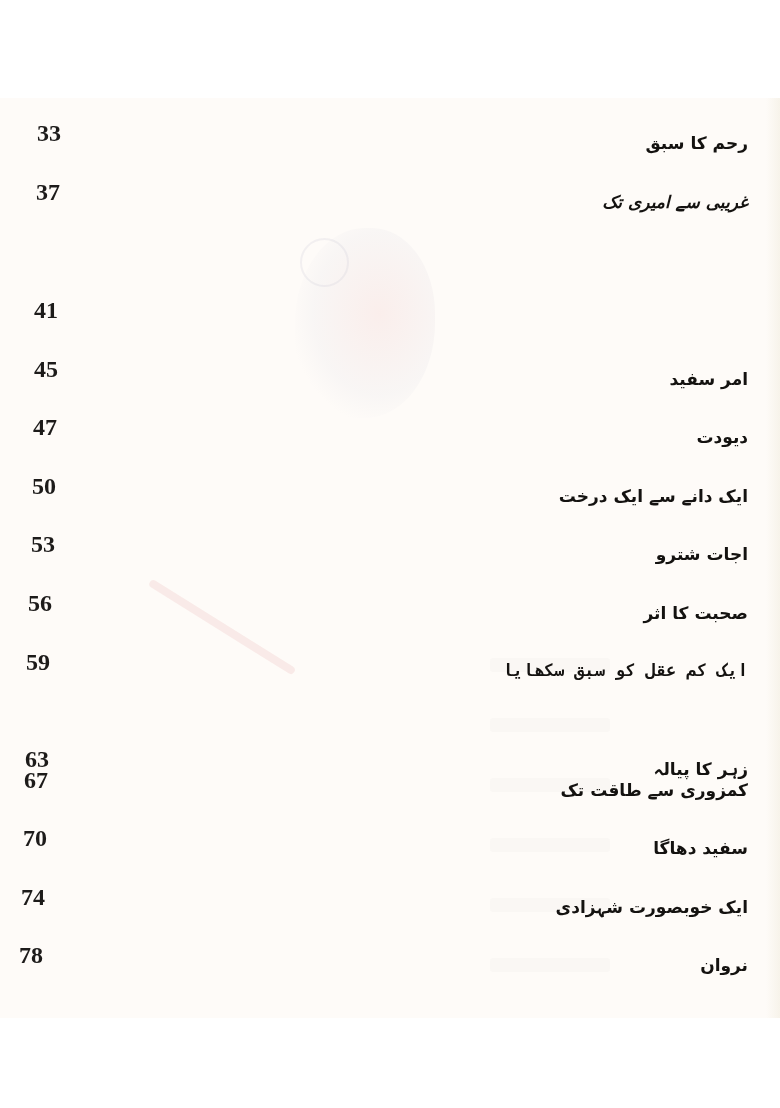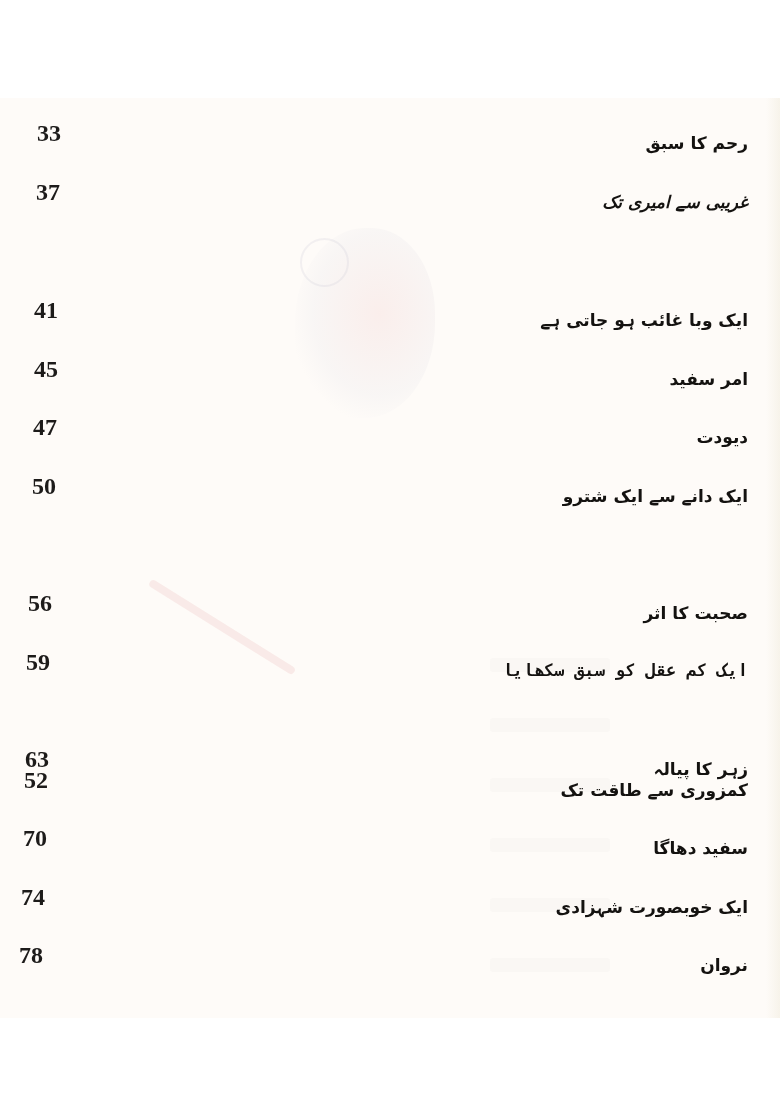--- a/index.html
+++ b/index.html
@@ -125,48 +125,51 @@
     <div class="toc-row" style="top:20px;">
       <span class="page-num" style="left:37px;">33</span>
       <span class="entry-title" style="top:8px;">رحم کا سبق</span>
     </div>
     <div class="toc-row" style="top:79px;">
       <span class="page-num" style="left:36px;">37</span>
       <span class="entry-title" style="top:8px;font-style:italic;">غریبی سے امیری تک</span>
     </div>
     <div class="toc-row" style="top:197px;">
       <span class="page-num" style="left:34px;">41</span>
-      <span class="entry-title" style="top:8px;">ایک وبا غائب ہو جاتی ہے</span>
     </div>
     <div class="toc-row" style="top:256px;">
       <span class="page-num" style="left:34px;">45</span>
       <span class="entry-title" style="top:8px;">امر سفید</span>
     </div>
     <div class="toc-row" style="top:314px;">
       <span class="page-num" style="left:33px;">47</span>
       <span class="entry-title" style="top:8px;">دیودت</span>
     </div>
     <div class="toc-row" style="top:373px;">
       <span class="page-num" style="left:32px;">50</span>
-      <span class="entry-title" style="top:8px;">ایک دانے سے ایک شترو</span>
+      <span class="entry-title" style="top:8px;">ایک دانے سے ایک درخت</span>
+    </div>
+    <div class="toc-row" style="top:431px;">
+      <span class="page-num" style="left:31px;">53</span>
+      <span class="entry-title" style="top:8px;">اجات شترو</span>
     </div>
     <div class="toc-row" style="top:490px;">
       <span class="page-num" style="left:28px;">56</span>
       <span class="entry-title" style="top:8px;">صحبت کا اثر</span>
     </div>
     <div class="toc-row" style="top:549px;">
       <span class="page-num" style="left:26px;">59</span>
       <span class="entry-title" style="top:8px;font-family:Liberation Mono, monospace;">ایک کم عقل کو سبق سکھایا</span>
     </div>
     <div class="toc-row" style="top:608px;margin-top:38px;">
       <span class="page-num" style="left:25px;">63</span>
       <span class="entry-title" style="top:8px;">زہر کا پیالہ</span>
     </div>
     <div class="toc-row" style="top:667px;">
-      <span class="page-num" style="left:24px;">52</span>
+      <span class="page-num" style="left:24px;">67</span>
       <span class="entry-title" style="top:8px;">کمزوری سے طاقت تک</span>
     </div>
     <div class="toc-row" style="top:725px;">
       <span class="page-num" style="left:23px;">70</span>
       <span class="entry-title" style="top:8px;">سفید دھاگا</span>
     </div>
     <div class="toc-row" style="top:784px;">
       <span class="page-num" style="left:21px;">74</span>
       <span class="entry-title" style="top:8px;">ایک خوبصورت شہزادی</span>
     </div>

